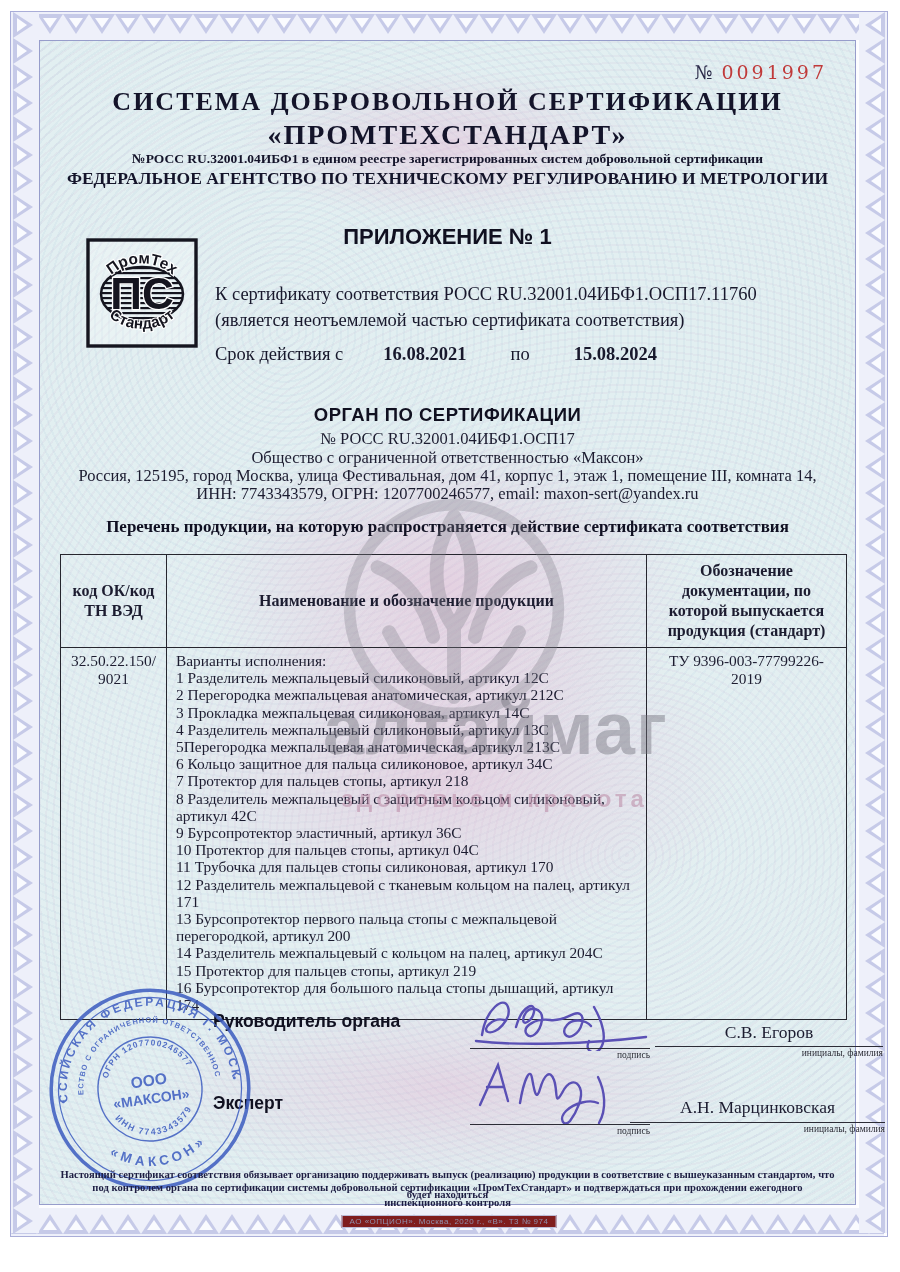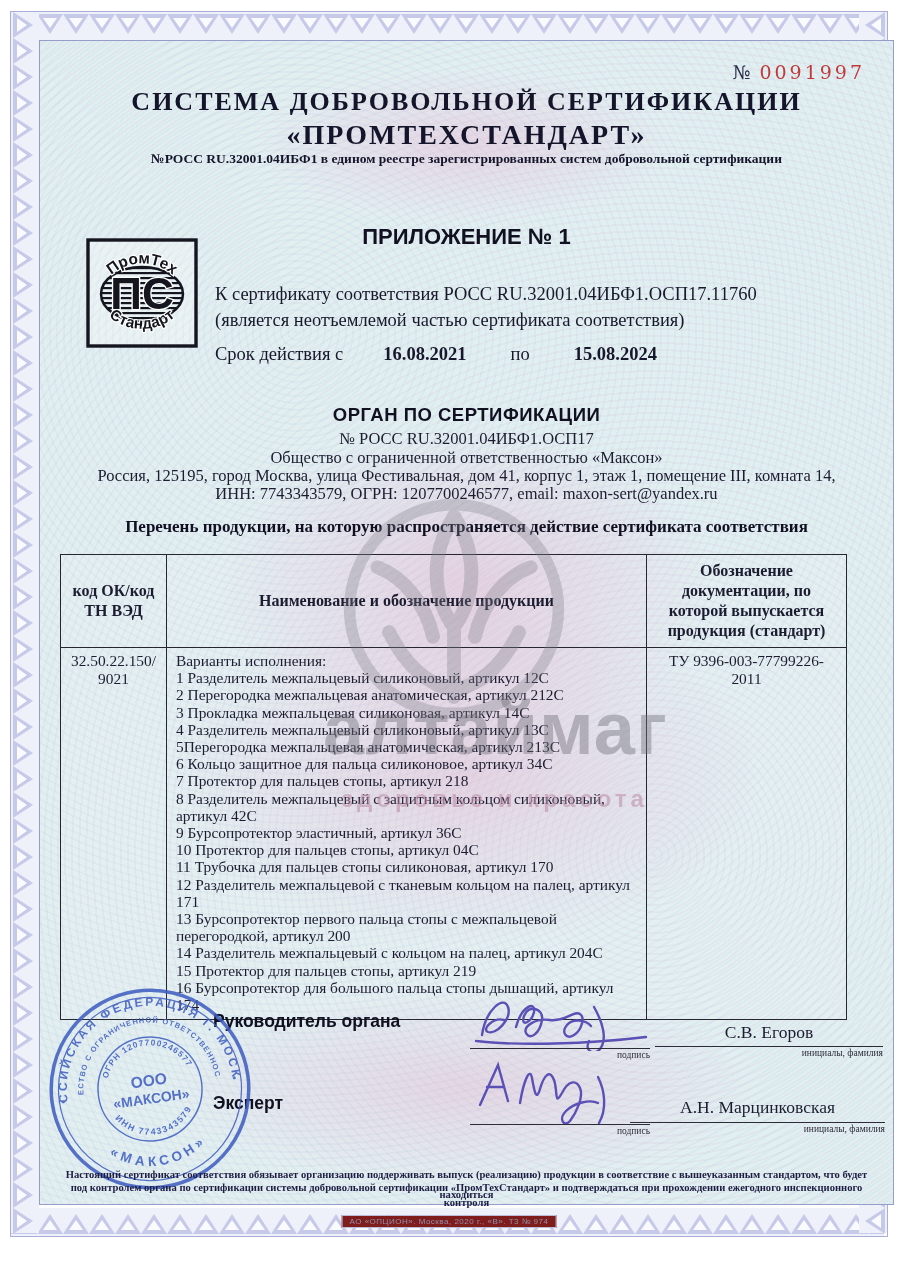--- a/index.html
+++ b/index.html
@@ -13,21 +13,21 @@
   
   .content{position:absolute;left:28px;top:28px;width:815px;height:1163px;
            border:1px solid #979dcb;
            background-color:#e2eff1;
            background-image:
              radial-gradient(ellipse 300px 110px at 50% 9%,  rgba(231,176,208,.40), rgba(231,176,208,0) 70%),
              radial-gradient(ellipse 360px 230px at 50% 47%, rgba(228,168,203,.45), rgba(228,168,203,0) 70%),
              radial-gradient(ellipse 430px 250px at 50% 63%, rgba(228,168,203,.42), rgba(228,168,203,0) 70%),
              radial-gradient(ellipse 420px 140px at 50% 90%, rgba(228,168,203,.35), rgba(228,168,203,0) 70%),
              repeating-radial-gradient(circle at 30% 25%, rgba(150,185,210,.10) 0 2px, rgba(0,0,0,0) 2px 7px),
-             repeating-radial-gradient(circle at 72% 70%, rgba(190,150,195,.09) 0 2px, rgba(0,0,0,0) 2px 7px); padding-left: 38px;}
+             repeating-radial-gradient(circle at 72% 70%, rgba(190,150,195,.09) 0 2px, rgba(0,0,0,0) 2px 7px);}
   .ser{font-family:"Liberation Serif",serif;}
   .sans{font-family:"Liberation Sans",sans-serif;}
   .ctr{text-align:center;left:0;width:100%;}
   
   .banner{position:absolute;left:50%;top:10px;transform:translateX(-50%);
           width:326px;height:46px;border-radius:9px;border:2px solid #878dc6;
           background:linear-gradient(180deg,#e8eaf8 0%,#b9bde8 50%,#9aa0d8 100%);
           box-shadow:inset 0 0 0 2px #ffffff, inset 0 0 0 3.5px #a8ade0, 0 1px 3px rgba(80,80,140,.35);
           display:flex;align-items:center;justify-content:center;z-index:20;}
   .banner span{font-family:"Liberation Sans",sans-serif;font-weight:700;font-size:27px;
@@ -83,20 +83,21 @@
 
     <div class="content">
 
       <div class="abs certnum" style="top:20px;right:28px;">
         <span class="sym">№</span><span class="dig">0091997</span>
       </div>
 
       <div class="abs ctr ser" style="top:46px;font-weight:700;font-size:26px;letter-spacing:2px;color:#14142a;">СИСТЕМА ДОБРОВОЛЬНОЙ СЕРТИФИКАЦИИ</div>
       <div class="abs ctr ser" style="top:78px;font-weight:700;font-size:28px;letter-spacing:2px;color:#14142a;">«ПРОМТЕХСТАНДАРТ»</div>
       <div class="abs ctr ser" style="top:110px;font-weight:700;font-size:13.5px;color:#14142a;">№РОСС RU.32001.04ИБФ1 в едином реестре зарегистрированных систем добровольной сертификации</div>
+      <div class="abs ctr ser" style="top:127px;font-weight:700;font-size:17.5px;color:#14142a;">ФЕДЕРАЛЬНОЕ АГЕНТСТВО ПО ТЕХНИЧЕСКОМУ РЕГУЛИРОВАНИЮ И МЕТРОЛОГИИ</div>
 
       <div class="abs ctr sans" style="top:183px;font-weight:700;font-size:22px;color:#101020;">ПРИЛОЖЕНИЕ № 1</div>
 
       <svg class="abs" style="left:45px;top:196px;" width="114" height="112" viewBox="0 0 114 112">
         <rect x="3" y="3" width="108" height="106" fill="rgba(255,255,255,.25)" stroke="#15151f" stroke-width="3.4"></rect>
         <defs>
           <pattern id="hstripe" width="6" height="5" patternUnits="userSpaceOnUse">
             <rect width="6" height="5" fill="rgba(255,255,255,0)"></rect>
             <rect y="0" width="6" height="2.2" fill="#15151f"></rect>
           </pattern>
@@ -154,21 +155,21 @@
               <div class="titem">10 Протектор для пальцев стопы, артикул 04С</div>
               <div class="titem">11 Трубочка для пальцев стопы силиконовая, артикул 170</div>
               <div class="titem">12 Разделитель межпальцевой с тканевым кольцом на палец, артикул 171</div>
               <div class="titem">13 Бурсопротектор первого пальца стопы с межпальцевой перегородкой, артикул 200</div>
               <div class="titem">14 Разделитель межпальцевый с кольцом на палец, артикул 204С</div>
               <div class="titem">15 Протектор для пальцев стопы, артикул 219</div>
               <div class="titem">16 Бурсопротектор для большого пальца стопы дышащий, артикул 174</div>
             </td>
             <td style="text-align:center;padding-top:4px;font-size:15.4px;line-height:18px;">
               <div>ТУ 9396-003-77799226-</div>
-              <div>2011</div>
+              <div>2019</div>
             </td>
           </tr>
         </tbody>
       </table>
 
       <svg class="abs wm" style="left:298px;top:452px;opacity:.32;" width="232" height="232" viewBox="0 0 100 100">
         <g fill="none" stroke="#80808a" stroke-width="6" stroke-linecap="round">
           <circle cx="50" cy="50" r="45" stroke-width="5"></circle>
           <path d="M50,10 C40,26 40,44 50,58 C60,44 60,26 50,10"></path>
           <path d="M17,32 C28,36 38,48 41,62"></path>

